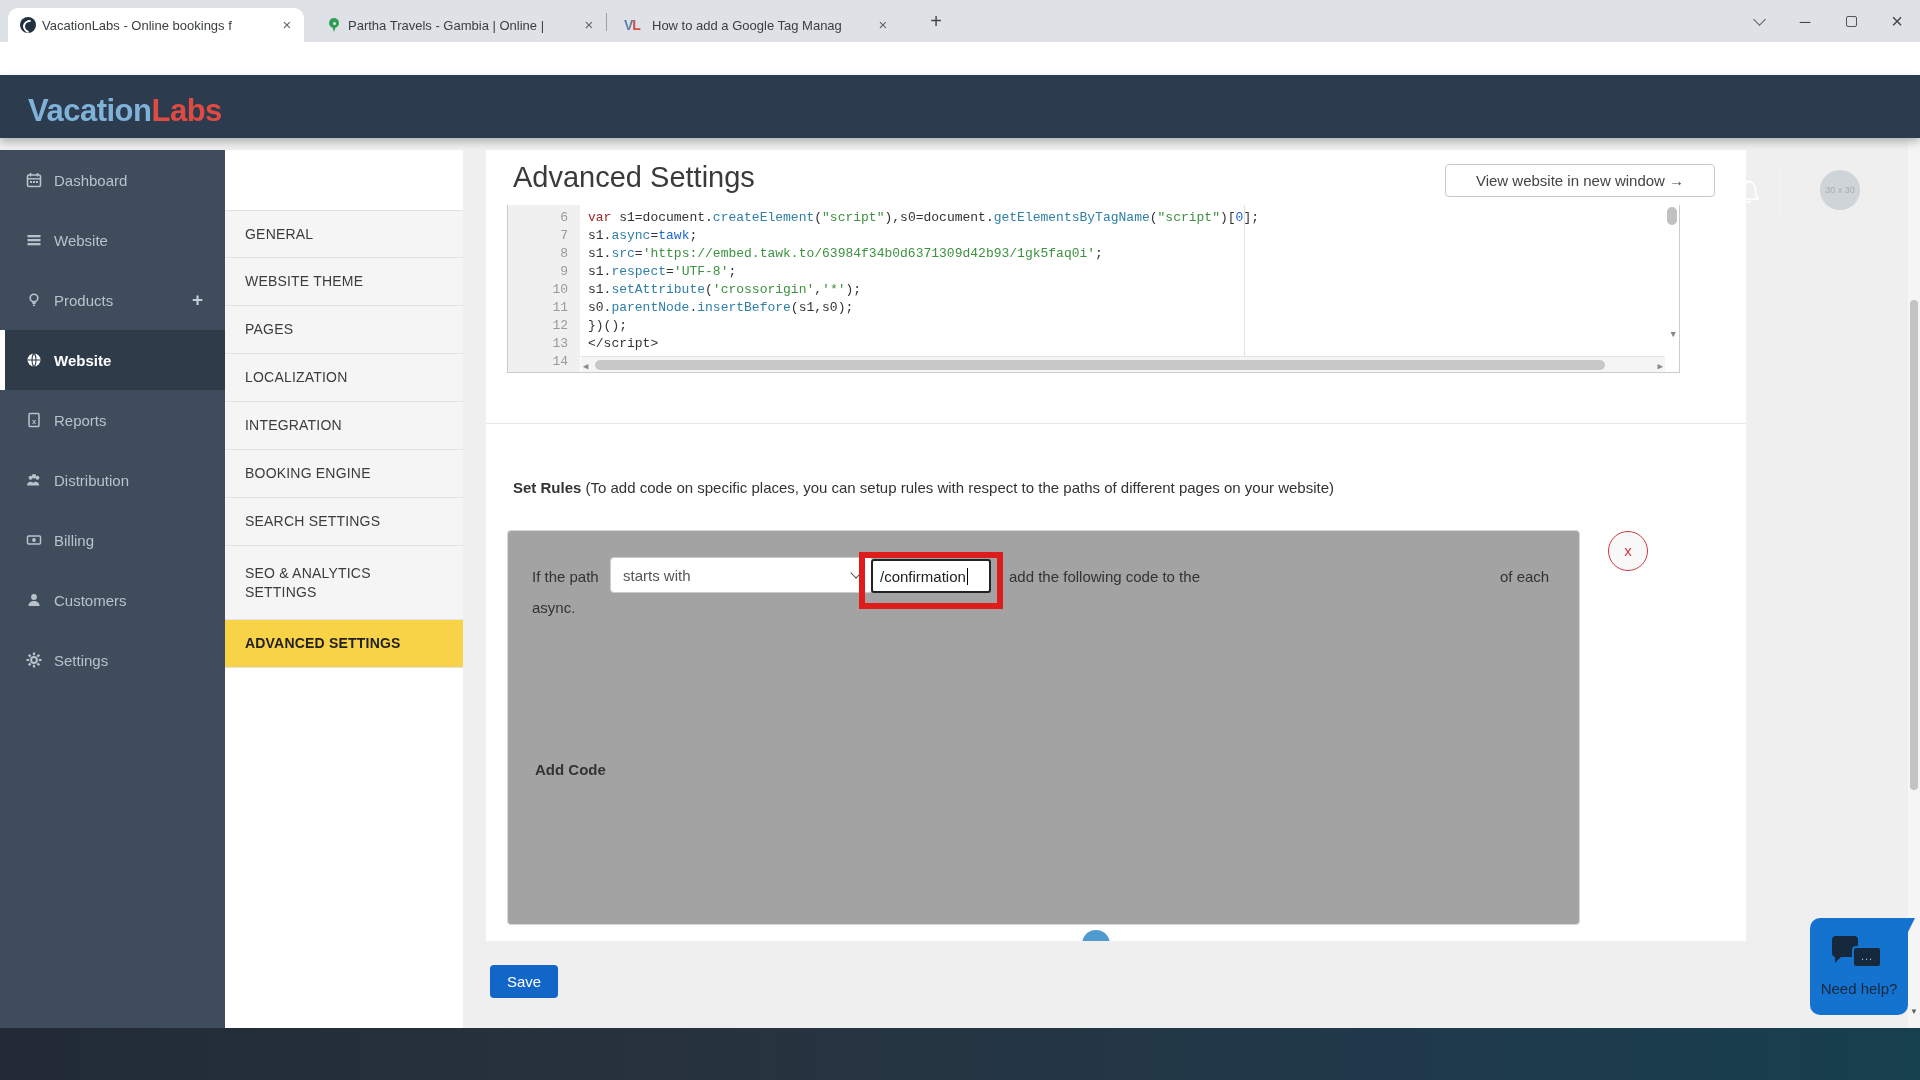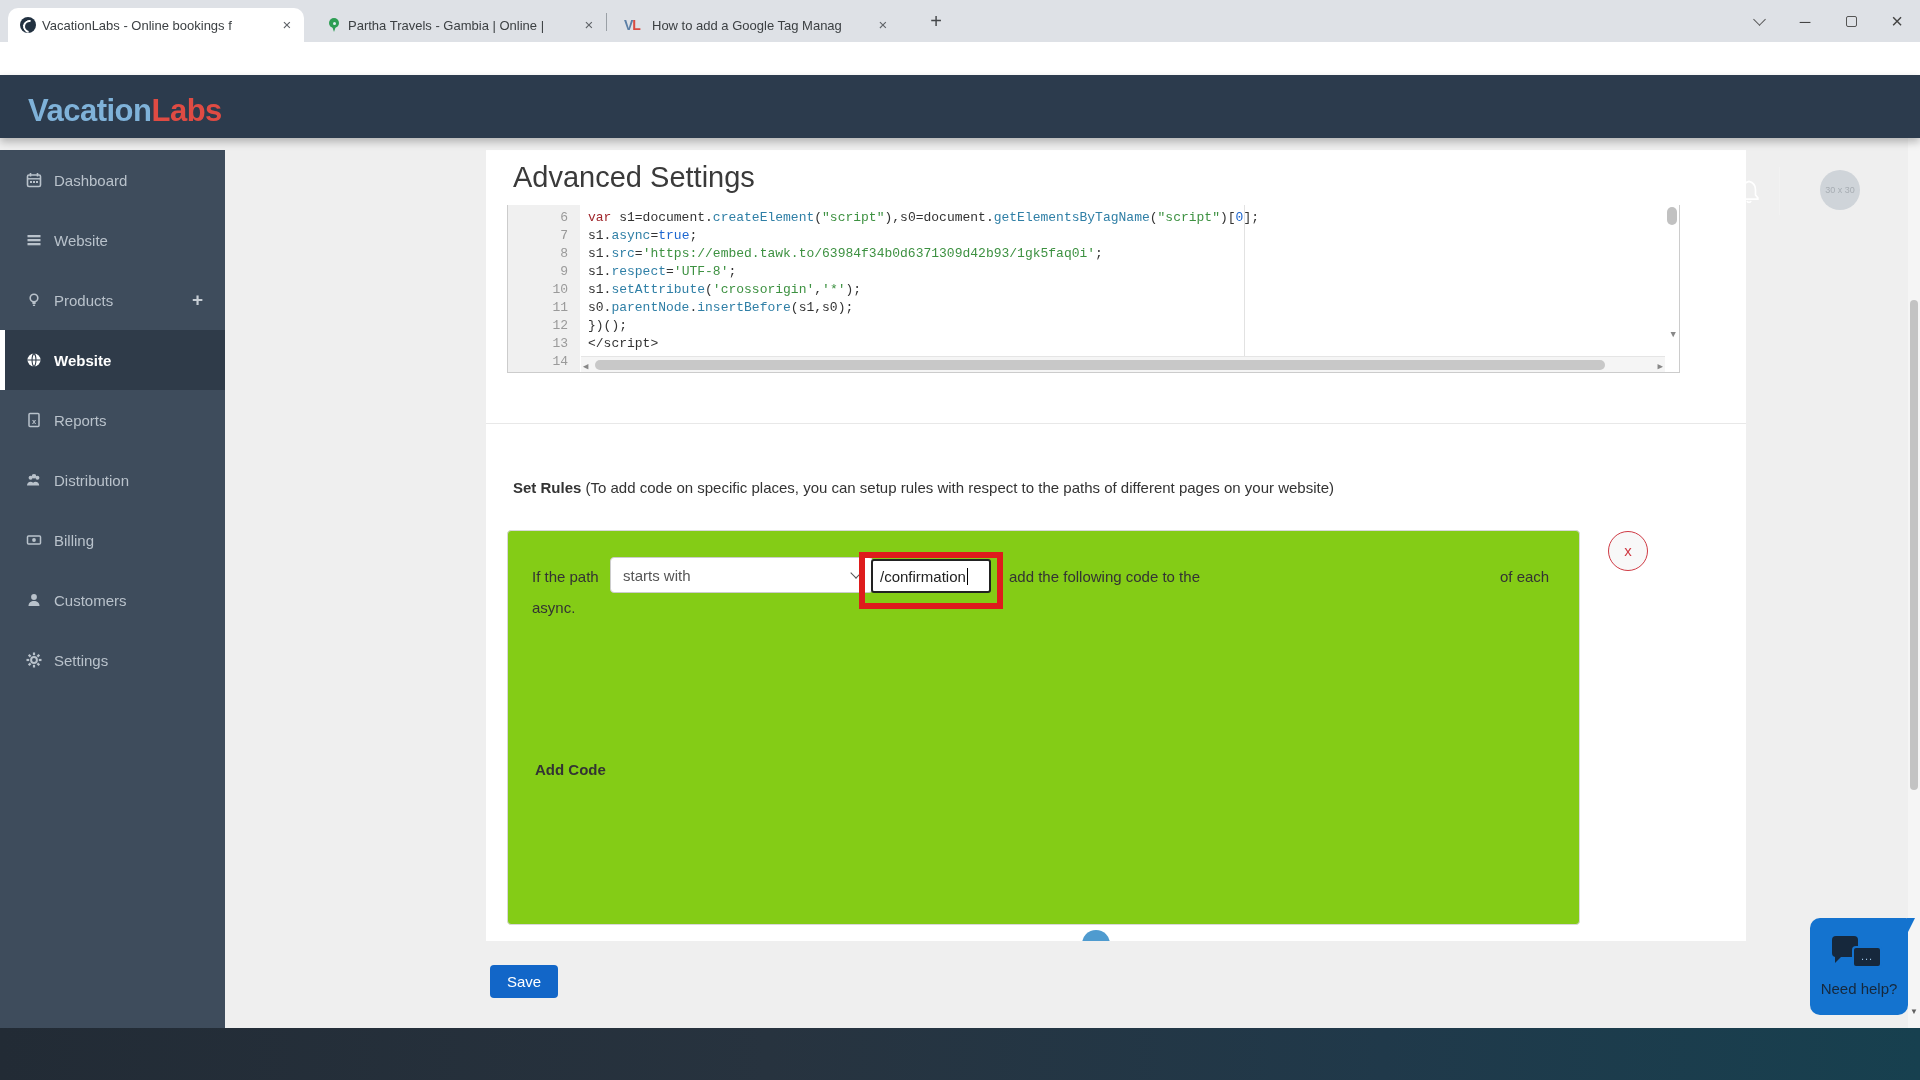--- a/index.html
+++ b/index.html
@@ -84,21 +84,21 @@
   .tok-k { color:#a0282d; } .tok-m { color:#2f7fa6; } .tok-s { color:#3d9141; } .tok-n { color:#1c66d0; } .tok-d { color:#333; }
   .vsb-thumb { position:absolute; right:2px; width:10px; background:#c1c1c1; border-radius:5px; }
   .sb-arrow { position:absolute; color:#888; font-size:9px; }
   .hscroll { position:absolute; height:16px; background:#f5f5f5; border-top:1px solid #e5e5e5; }
   .hscroll .thumb { position:absolute; top:3px; height:10px; background:#c8c8c8; border-radius:5px; }
 
   #section-divider { position:absolute; left:0; top:273px; width:1260px; height:1px; background:#e8e8e8; }
   #set-rules-line { position:absolute; left:27px; top:329px; font-size:15px; color:#333; width:1200px; }
   #set-rules-line b { font-weight:bold; }
 
-  #rulebox { position:absolute; left:21px; top:380px; width:1073px; height:395px; border:1px solid #d8d8d8; border-radius:4px; background:#84cc16; }
+  #rulebox { position:absolute; left:21px; top:380px; width:1073px; height:395px; border:1px solid #d8d8d8; border-radius:4px; background:#a3a3a3; }
   .rule-text { position:absolute; font-size:15px; color:#333; }
   .rule-select { position:absolute; height:36px; border:1px solid #ccc; border-radius:4px; background:#fff; font-size:15px; color:#555; display:flex; align-items:center; padding-left:12px; cursor:pointer; }
   .rule-select .sel-chev { position:absolute; right:12px; top:13px; width:8px; height:8px; border-right:1.6px solid #555; border-bottom:1.6px solid #555; transform:rotate(45deg); margin-top:-2px; }
   #path-input { position:absolute; left:363px; top:28px; width:120px; height:34px; border:2px solid #222; border-radius:3px; background:#fff; font-size:15px; color:#222; display:flex; align-items:center; padding-left:7px; }
   #caret { width:1px; height:17px; background:#000; margin-left:1px; }
   #red-annotation { position:absolute; left:351px; top:21px; width:144px; height:57px; border:6px solid #de1c1c; z-index:5; }
   #add-code-label { position:absolute; left:27px; top:230px; font-size:15px; font-weight:bold; color:#333; }
   #blue-peek { position:absolute; left:596px; top:780px; width:28px; height:28px; border-radius:50%; background:#4f9bcf; }
 
   #save-btn { position:absolute; left:27px; top:815px; width:68px; height:33px; background:#1266c8; border-radius:4px; color:#fff; font-size:15px; display:flex; align-items:center; justify-content:center; cursor:pointer; }
@@ -304,32 +304,46 @@
                 <line x1="2.7" y1="13.3" x2="4.6" y2="11.4"></line>
                 <line x1="11.4" y1="4.6" x2="13.3" y2="2.7"></line>
               </g>
             </svg></span>
           <span class="s-lab">Settings</span>
         </div>
       </div>
 
   </div>
 
+  <div id="submenu">
+    <div id="submenu-items">
+        <div class="sub-item first" style="top: 60px; height: 48px;">GENERAL</div>
+        <div class="sub-item" style="top: 108px; height: 48px;">WEBSITE THEME</div>
+        <div class="sub-item" style="top: 156px; height: 48px;">PAGES</div>
+        <div class="sub-item" style="top: 204px; height: 48px;">LOCALIZATION</div>
+        <div class="sub-item" style="top: 252px; height: 48px;">INTEGRATION</div>
+        <div class="sub-item" style="top: 300px; height: 48px;">BOOKING ENGINE</div>
+        <div class="sub-item" style="top: 348px; height: 48px;">SEARCH SETTINGS</div>
+        <div class="sub-item" style="top: 396px; height: 74px;">SEO &amp; ANALYTICS SETTINGS</div>
+        <div class="sub-item active" style="top: 470px; height: 48px;">ADVANCED SETTINGS</div>
+      </div>
+  </div>
 
   <div id="content">
     <div id="panel">
       <div id="page-title">Advanced Settings</div>
+      <div id="view-site-btn">View website in new window →</div>
 
       <div id="editor-top" class="editor">
         <div class="ed-gutter"></div>
         <div id="te-lines">
             <div class="ln" style="top: 4px;">6</div>
             <div class="code-line" style="left: 80px; top: 4px;"><span class="tok-k">var</span><span class="tok-d"> s1=document.</span><span class="tok-m">createElement</span><span class="tok-d">(</span><span class="tok-s">"script"</span><span class="tok-d">),s0=document.</span><span class="tok-m">getElementsByTagName</span><span class="tok-d">(</span><span class="tok-s">"script"</span><span class="tok-d">)[</span><span class="tok-n">0</span><span class="tok-d">];</span></div>
             <div class="ln" style="top: 22px;">7</div>
-            <div class="code-line" style="left: 80px; top: 22px;"><span class="tok-d">s1.</span><span class="tok-m">async</span><span class="tok-d">=</span><span class="tok-n">true</span><span class="tok-d">;</span></div>
+            <div class="code-line" style="left: 80px; top: 22px;"><span class="tok-d">s1.</span><span class="tok-m">async</span><span class="tok-d">=</span><span class="tok-n">tawk</span><span class="tok-d">;</span></div>
             <div class="ln" style="top: 40px;">8</div>
             <div class="code-line" style="left: 80px; top: 40px;"><span class="tok-d">s1.</span><span class="tok-m">src</span><span class="tok-d">=</span><span class="tok-s">'https://embed.tawk.to/63984f34b0d6371309d42b93/1gk5faq0i'</span><span class="tok-d">;</span></div>
             <div class="ln" style="top: 58px;">9</div>
             <div class="code-line" style="left: 80px; top: 58px;"><span class="tok-d">s1.</span><span class="tok-m">respect</span><span class="tok-d">=</span><span class="tok-s">'UTF-8'</span><span class="tok-d">;</span></div>
             <div class="ln" style="top: 76px;">10</div>
             <div class="code-line" style="left: 80px; top: 76px;"><span class="tok-d">s1.</span><span class="tok-m">setAttribute</span><span class="tok-d">(</span><span class="tok-s">'crossorigin'</span><span class="tok-d">,</span><span class="tok-s">'*'</span><span class="tok-d">);</span></div>
             <div class="ln" style="top: 94px;">11</div>
             <div class="code-line" style="left: 80px; top: 94px;"><span class="tok-d">s0.</span><span class="tok-m">parentNode</span><span class="tok-d">.</span><span class="tok-m">insertBefore</span><span class="tok-d">(s1,s0);</span></div>
             <div class="ln" style="top: 112px;">12</div>
             <div class="code-line" style="left: 80px; top: 112px;"><span class="tok-d">})();</span></div>

